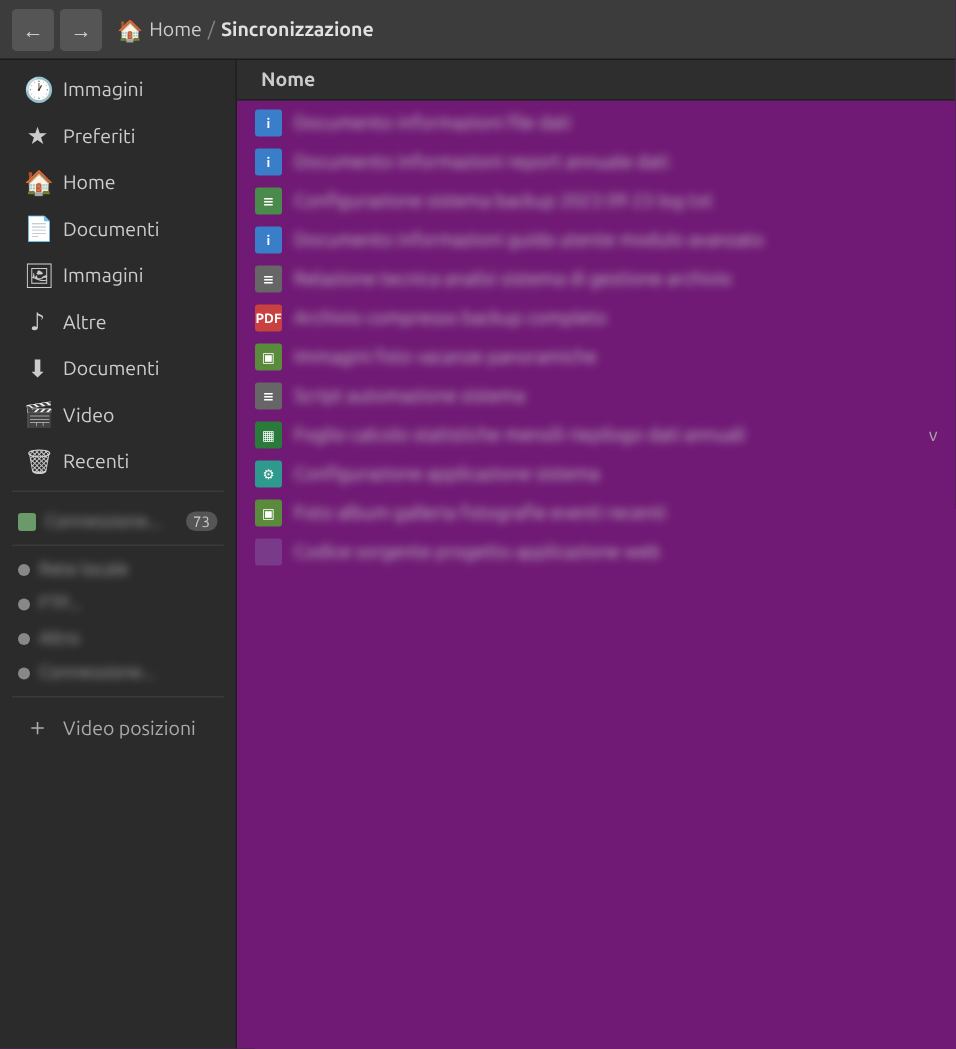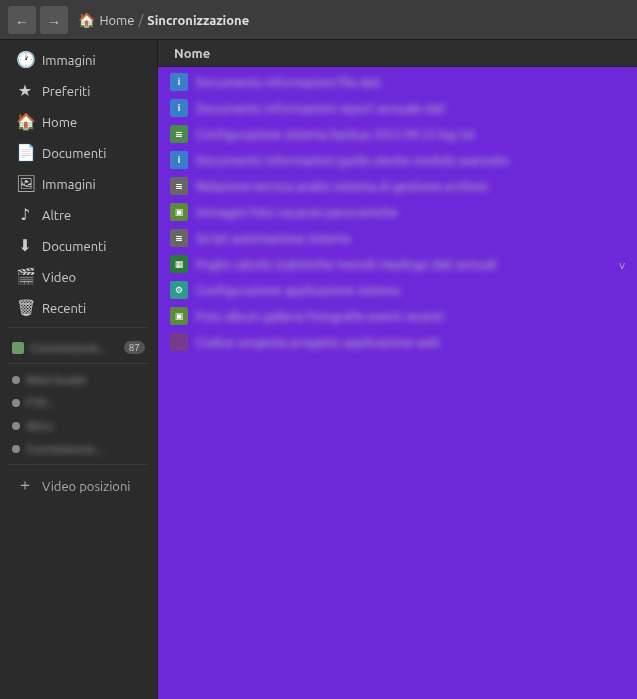--- a/index.html
+++ b/index.html
@@ -103,21 +103,21 @@
       background: #555;
       color: #ccc;
       font-size: 10px;
       padding: 1px 5px;
       border-radius: 8px;
     }
 
     
     .content {
       flex: 1;
-      background: #6d28d9;
+      background: #701a75;
       display: flex;
       flex-direction: column;
       overflow: hidden;
     }
     .content-header {
       padding: 6px 16px;
       font-size: 13px;
       font-weight: bold;
       color: #ccc;
       border-bottom: 1px solid #222;
@@ -236,21 +236,21 @@
     <span class="label">Recenti</span>
   </div>
       </div>
 
     <div class="sidebar-divider"></div>
 
     <div id="sidebar-pinned" class="sidebar-pinned">
         <div class="sidebar-pinned-item">
     <div style="width:12px;height:12px;border-radius:2px;background:#6a9a6a;flex-shrink:0;"></div>
     <span style="filter:blur(3px);font-size:12px;">Connessione...</span>
-    <span class="sidebar-pinned-badge">87</span>
+    <span class="sidebar-pinned-badge">73</span>
   </div>
       </div>
 
     <div class="sidebar-divider"></div>
 
     <div id="sidebar-locations">
         <div class="sidebar-pinned-item">
     <div style="width:8px;height:8px;border-radius:50%;background:#888;flex-shrink:0;"></div>
     <span style="filter:blur(3px);font-size:12px;">Rete locale</span>
   </div>
@@ -308,20 +308,27 @@
 
   </div>
         <div class="file-row">
     <div class="file-icon" style="background:#666666;">
       <span style="font-size:9px;color:white;font-weight:bold;">≡</span>
     </div>
     <span class="file-name">Relazione tecnica analisi sistema di gestione archivio</span>
 
   </div>
         <div class="file-row">
+    <div class="file-icon" style="background:#c94040;">
+      <span style="font-size:9px;color:white;font-weight:bold;">PDF</span>
+    </div>
+    <span class="file-name">Archivio compresso backup completo</span>
+
+  </div>
+        <div class="file-row">
     <div class="file-icon" style="background:#5a8a3c;">
       <span style="font-size:9px;color:white;font-weight:bold;">▣</span>
     </div>
     <span class="file-name">Immagini foto vacanze panoramiche</span>
 
   </div>
         <div class="file-row">
     <div class="file-icon" style="background:#666666;">
       <span style="font-size:9px;color:white;font-weight:bold;">≡</span>
     </div>

